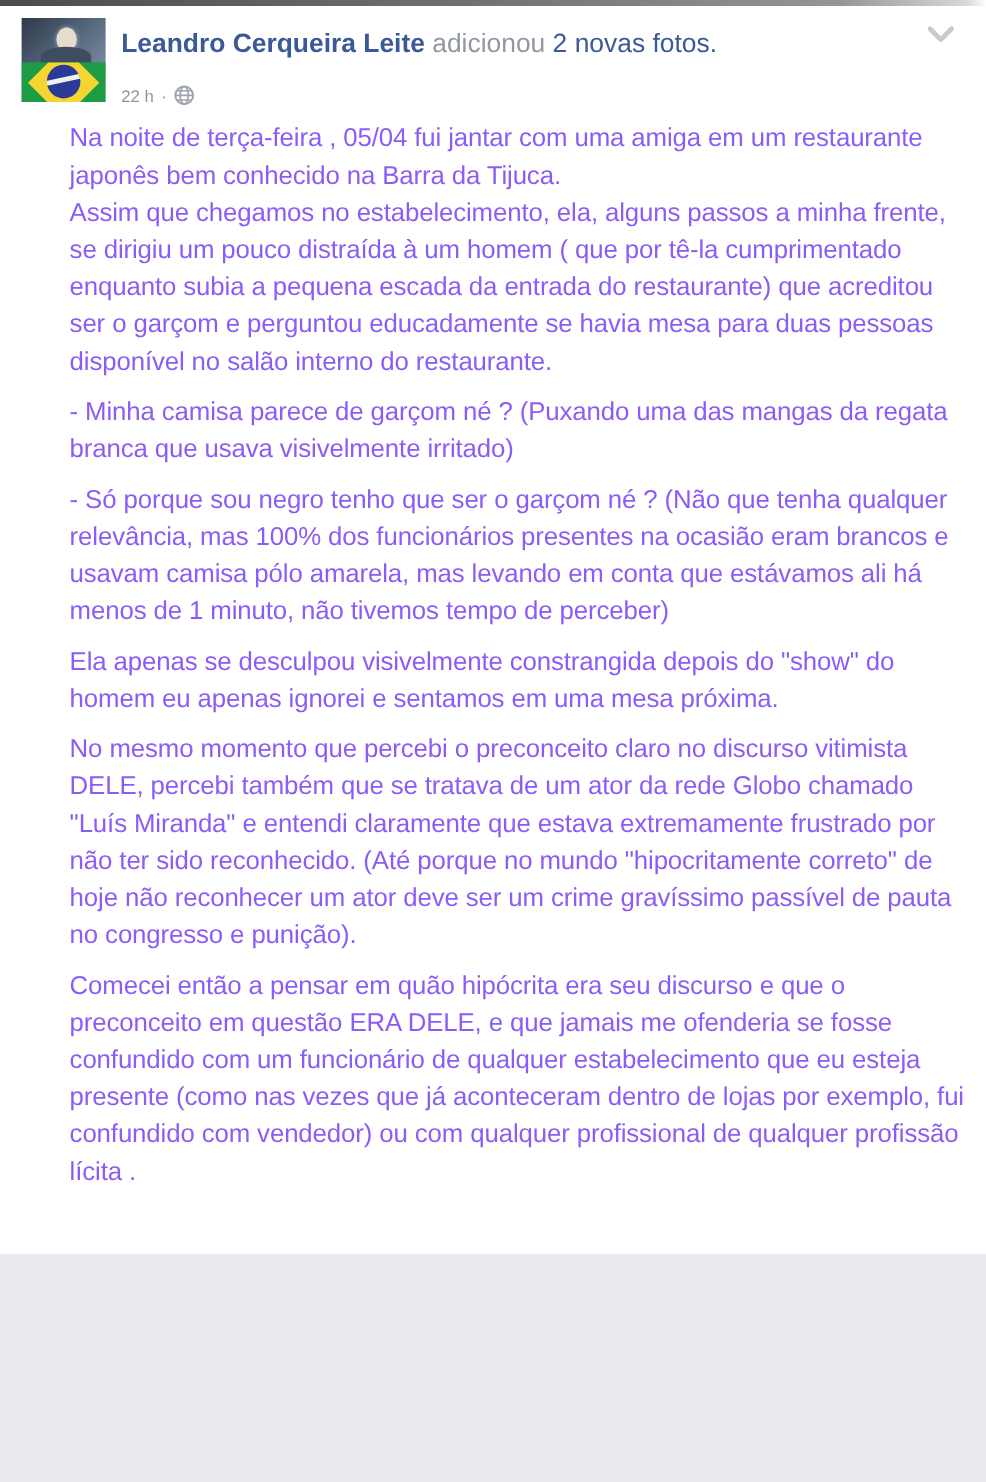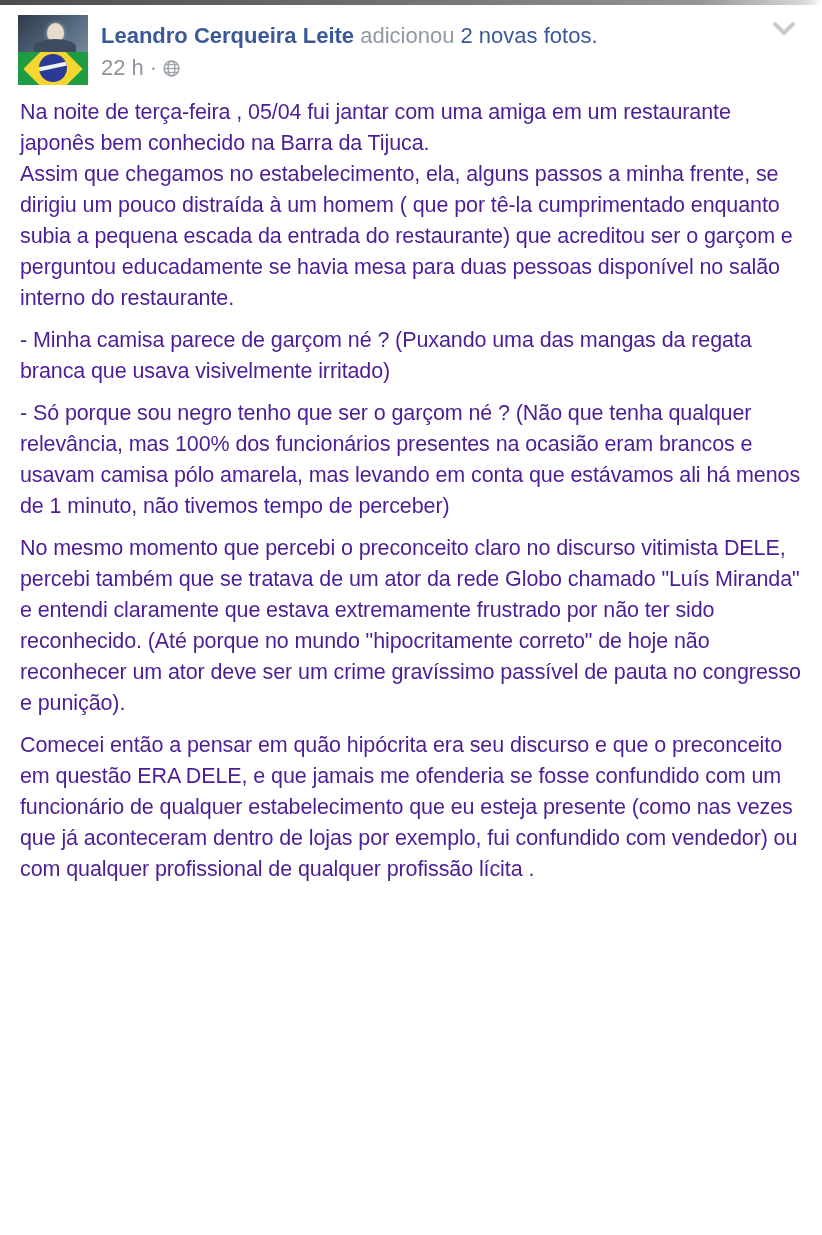--- a/index.html
+++ b/index.html
@@ -1,21 +1,21 @@
 <!DOCTYPE html>
 <html lang="pt-BR"><head>
 <meta charset="utf-8">
 <style>
   * { margin: 0; padding: 0; box-sizing: border-box; }
   html, body { background: #e9ebee; }
   body { font-family: "Liberation Sans", sans-serif; }
 
   .screen {
     width: 822px;
-    height: 1235px;
+    height: 1045px;
     margin: 0 auto;
     background: #ffffff;
     position: relative;
     overflow: hidden;
   }
 
   .top-bar {
     width: 100%;
     height: 5px;
     background: linear-gradient(to right, #4c4c4e 0%, #6e6e70 45%, #959597 85%, #d8d8da 98%, #ffffff 100%);
@@ -96,22 +96,22 @@
     text-decoration: none;
     cursor: pointer;
   }
   .action-text { color: #9197a3; font-weight: normal; }
   .attachment-link {
     color: #3b5998;
     text-decoration: none;
     cursor: pointer;
   }
   .meta-line {
-    margin-top: 6px;
-    font-size: 22px;
+    margin-top: 22px;
+    font-size: 14px;
     color: #90949c;
     display: flex;
     align-items: center;
     gap: 6px;
   }
   .meta-line .timestamp { cursor: pointer; }
   .globe-icon svg { display: block; }
 
   .menu-chevron {
     position: absolute;
@@ -125,24 +125,25 @@
     justify-content: center;
   }
 
   
   .post-body {
     padding: 6px 18px 0 20px;
   }
   .post-body p {
     font-size: 21.5px;
     line-height: 31px;
-    color: #4c1d95;
+    color: #8b5cf6;
     margin-bottom: 11px;
     white-space: pre-line;
     letter-spacing: -0.1px;
+    margin-left: 38px;
   }
 </style>
 </head>
 <body>
 
 <div class="screen">
 
   <div class="top-bar"></div>
 
   <div class="post-header">
@@ -185,17 +186,18 @@
       </svg>
     </div>
 
   </div>
 
   <div class="post-body">
     <p>Na noite de terça-feira , 05/04 fui jantar com uma amiga em um restaurante japonês bem conhecido na Barra da Tijuca.
 Assim que chegamos no estabelecimento, ela, alguns passos a minha frente, se dirigiu um pouco distraída à um homem ( que por tê-la cumprimentado enquanto subia a pequena escada da entrada do restaurante) que acreditou ser o garçom e perguntou educadamente se havia mesa para duas pessoas disponível no salão interno do restaurante.</p>
     <p>- Minha camisa parece de garçom né ? (Puxando uma das mangas da regata branca que usava visivelmente irritado)</p>
     <p>- Só porque sou negro tenho que ser o garçom né ? (Não que tenha qualquer relevância, mas 100% dos funcionários presentes na ocasião eram brancos e usavam camisa pólo amarela, mas levando em conta que estávamos ali há menos de 1 minuto, não tivemos tempo de perceber)</p>
+    <p>Ela apenas se desculpou visivelmente constrangida depois do "show" do homem eu apenas ignorei e sentamos em uma mesa próxima.</p>
     <p>No mesmo momento que percebi o preconceito claro no discurso vitimista DELE, percebi também que se tratava de um ator da rede Globo chamado "Luís Miranda" e entendi claramente que estava extremamente frustrado por não ter sido reconhecido. (Até porque no mundo "hipocritamente correto" de hoje não reconhecer um ator deve ser um crime gravíssimo passível de pauta no congresso e punição).</p>
     <p>Comecei então a pensar em quão hipócrita era seu discurso e que o preconceito em questão ERA DELE, e que jamais me ofenderia se fosse confundido com um funcionário de qualquer estabelecimento que eu esteja presente (como nas vezes que já aconteceram dentro de lojas por exemplo, fui confundido com vendedor) ou com qualquer profissional de qualquer profissão lícita .</p>
   </div>
 
 </div>
 
 </body></html>

